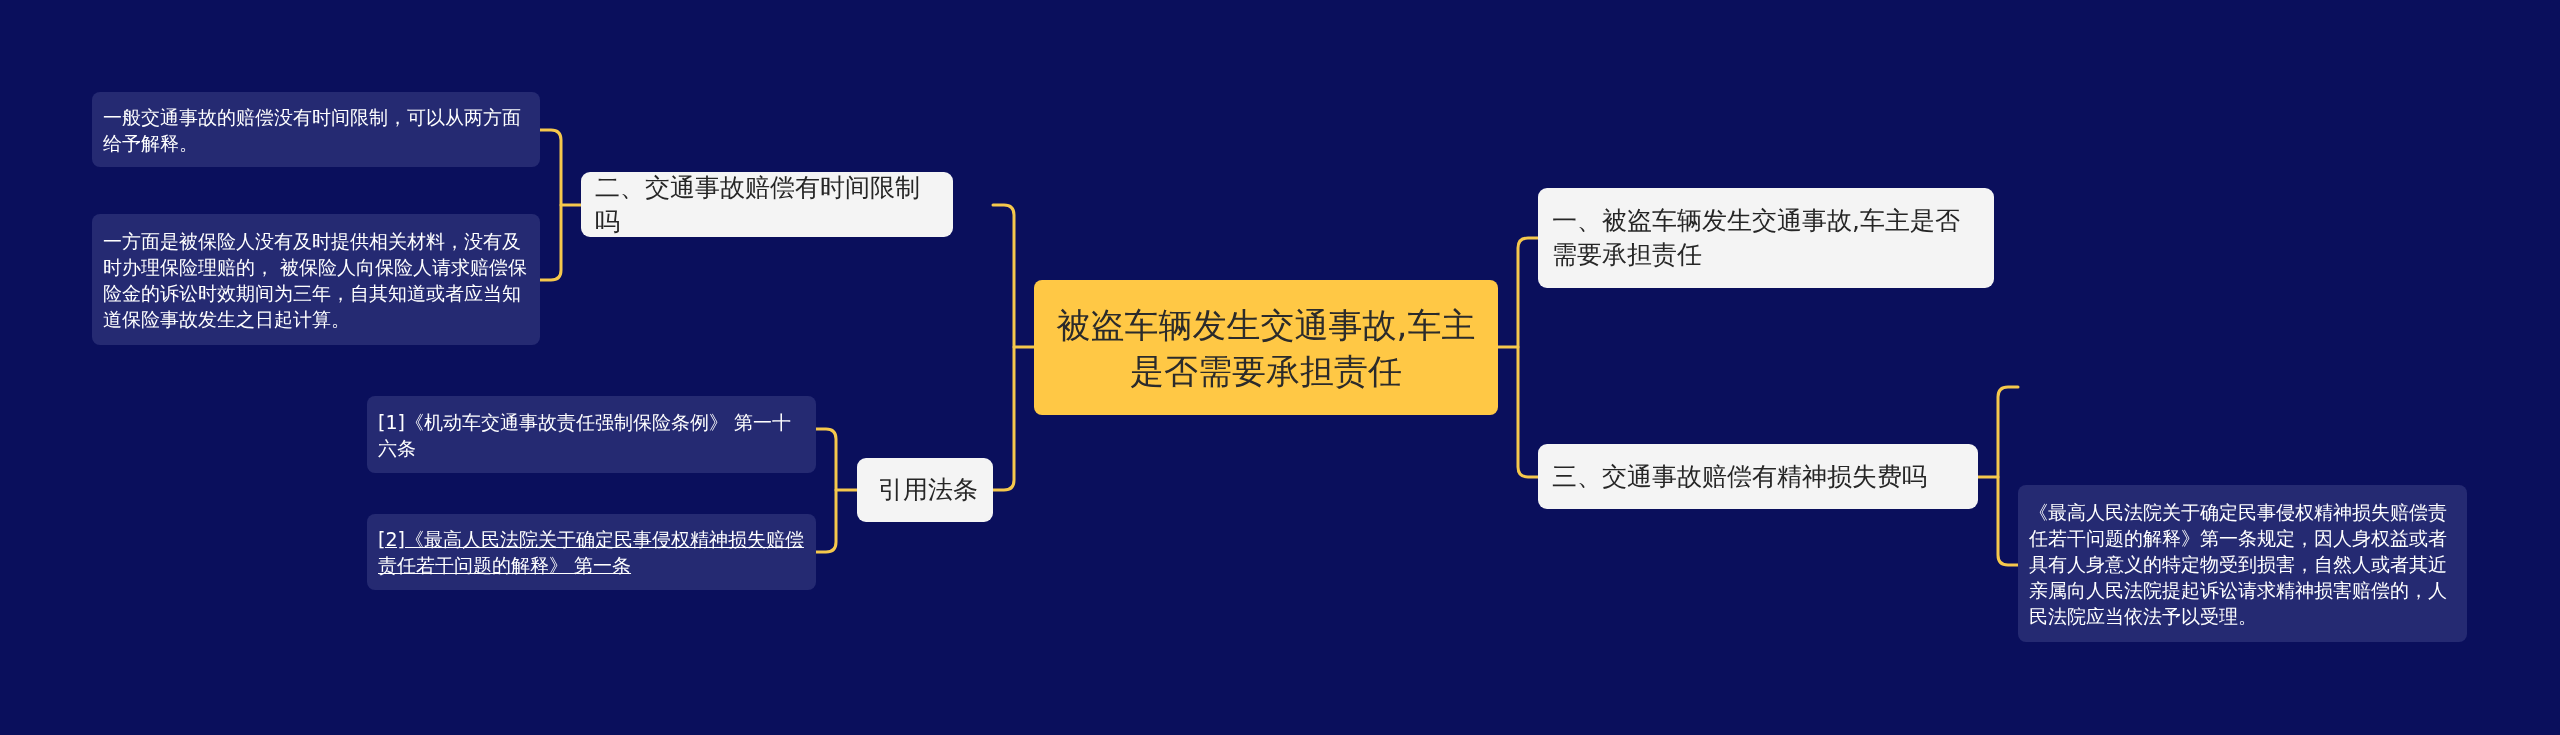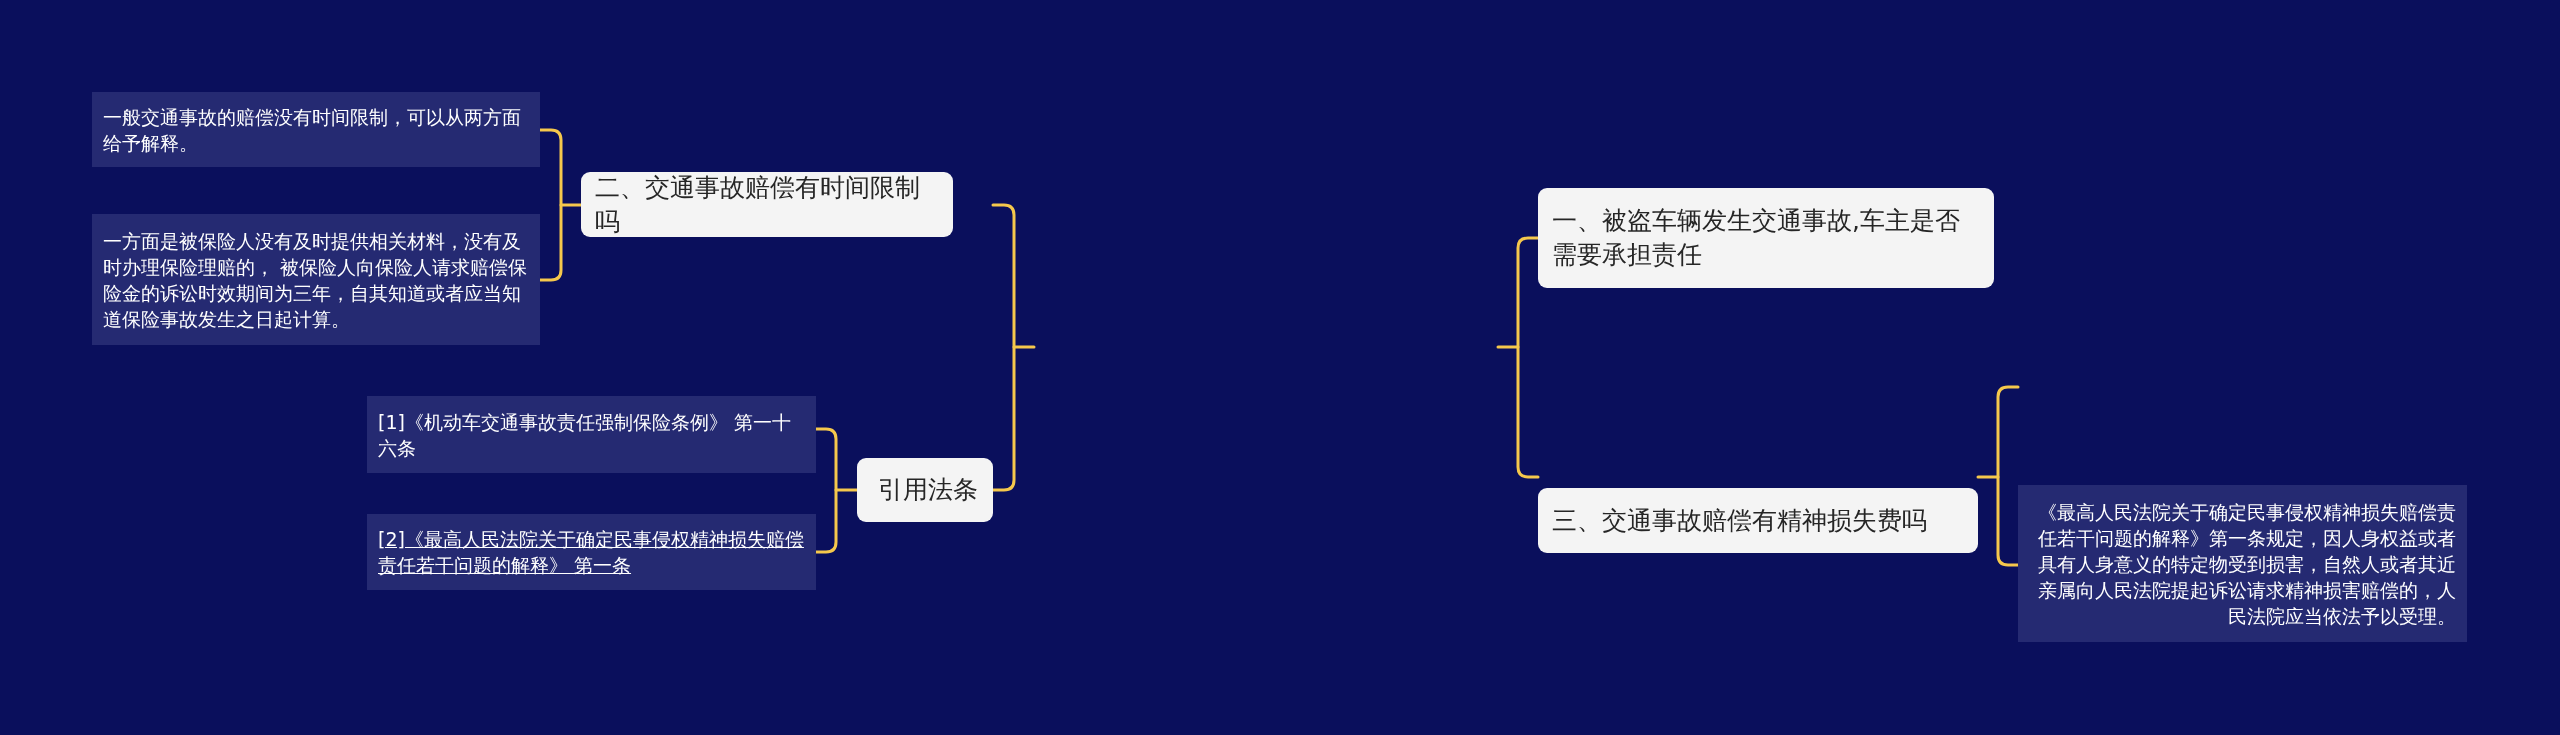--- a/index.html
+++ b/index.html
@@ -15,21 +15,21 @@
     .root {
       background: #ffc845; color: #2b2b2b; border-radius: 8px;
       font-size: 34px; line-height: 46px; text-align: center; justify-content: center;
       padding: 0 22px;
     }
     .branch {
       background: #f4f4f4; color: #262626; border-radius: 9px;
       font-size: 25px; line-height: 34px; padding: 0 14px;
     }
     .leaf {
-      background: #252a72; color: #ffffff; border-radius: 0;
+      background: #252a72; color: #ffffff; border-radius: 8px;
       font-size: 19px; line-height: 26px; padding: 0 11px;
     }
     .node span { display: block; }
   </style>
 </head>
 <body>
 
 <div class="canvas">
 
   <svg class="links" viewBox="0 0 2560 735">
@@ -45,20 +45,23 @@
       <path d="M540 130 H551 Q561 130 561 140 V270 Q561 280 551 280 H540"></path>
 
       <path d="M857 490 H836"></path>
       <path d="M816 429 H826 Q836 429 836 439 V542 Q836 552 826 552 H816"></path>
 
       <path d="M1978 477 H1998"></path>
       <path d="M2018 387 H2008 Q1998 387 1998 397 V555 Q1998 565 2008 565 H2018"></path>
     </g>
   </svg>
 
+  <div class="node root" style="left:1034px; top:280px; width:464px; height:135px;">
+    <span>被盗车辆发生交通事故,车主是否需要承担责任</span>
+  </div>
 
   <div class="node branch" style="left:581px; top:172px; width:372px; height:65px;">
     <span>二、交通事故赔偿有时间限制吗</span>
   </div>
   <div class="node leaf" style="left:92px; top:92px; width:448px; height:75px;">
     <span>一般交通事故的赔偿没有时间限制，可以从两方面给予解释。</span>
   </div>
   <div class="node leaf" style="left:92px; top:214px; width:448px; height:131px;">
     <span>一方面是被保险人没有及时提供相关材料，没有及时办理保险理赔的， 被保险人向保险人请求赔偿保险金的诉讼时效期间为三年，自其知道或者应当知道保险事故发生之日起计算。</span>
   </div>
@@ -70,20 +73,20 @@
     <span>[1]《机动车交通事故责任强制保险条例》 第一十六条</span>
   </div>
   <div class="node leaf" style="left:367px; top:514px; width:449px; height:76px;text-decoration:underline;">
     <span>[2]《最高人民法院关于确定民事侵权精神损失赔偿责任若干问题的解释》 第一条</span>
   </div>
 
   <div class="node branch" style="left:1538px; top:188px; width:456px; height:100px;">
     <span>一、被盗车辆发生交通事故,车主是否需要承担责任</span>
   </div>
 
-  <div class="node branch" style="left:1538px; top:444px; width:440px; height:65px;margin-top:44px;">
+  <div class="node branch" style="left:1538px; top:444px; width:440px; height:65px;">
     <span>三、交通事故赔偿有精神损失费吗</span>
   </div>
-  <div class="node leaf" style="left:2018px; top:485px; width:449px; height:157px;text-align:right;">
+  <div class="node leaf" style="left:2018px; top:485px; width:449px; height:157px;">
     <span>《最高人民法院关于确定民事侵权精神损失赔偿责任若干问题的解释》第一条规定，因人身权益或者具有人身意义的特定物受到损害，自然人或者其近亲属向人民法院提起诉讼请求精神损害赔偿的，人民法院应当依法予以受理。</span>
   </div>
 
 </div>
 
 </body></html>

